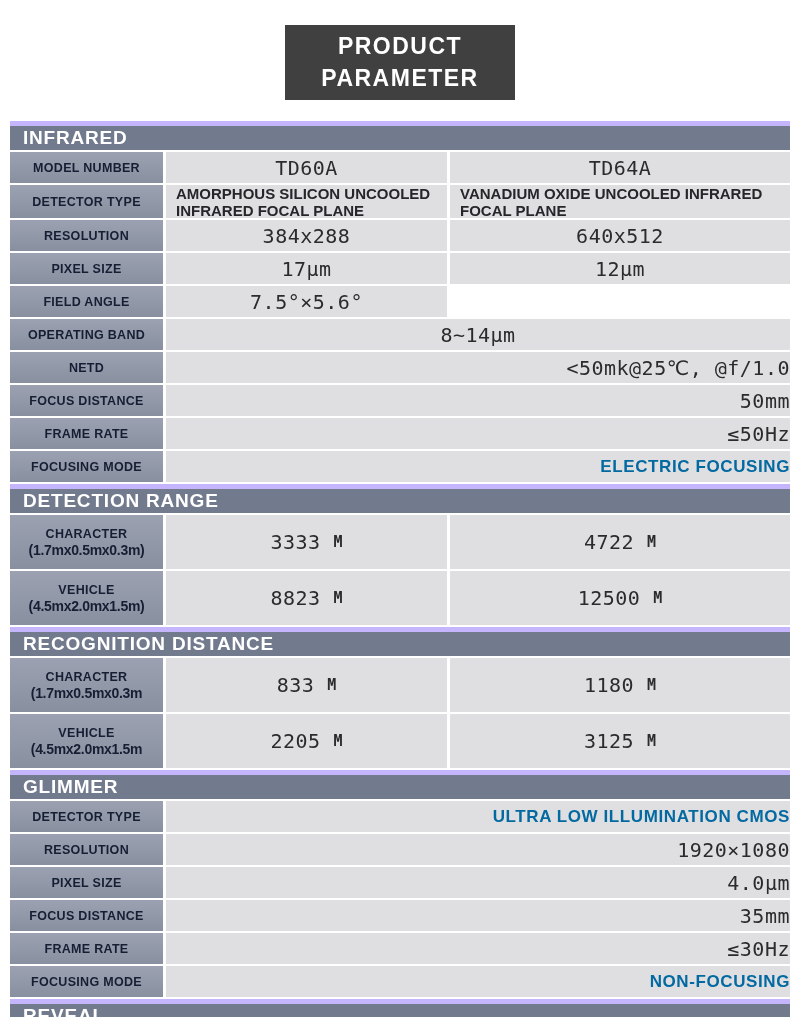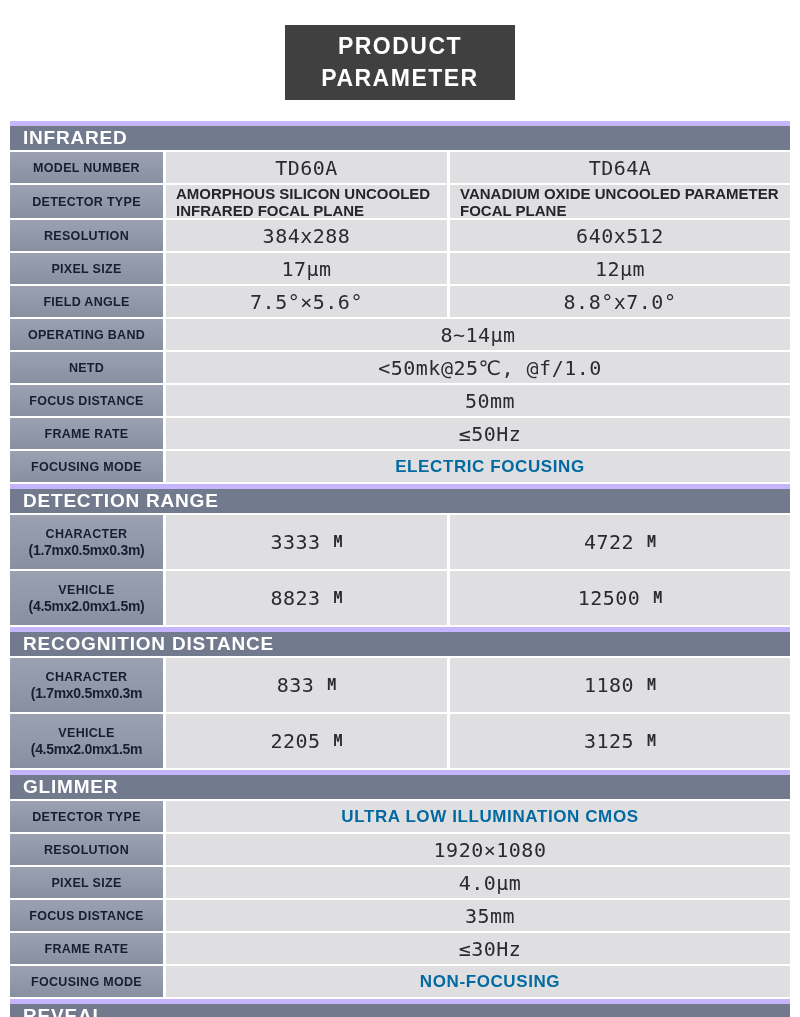--- a/index.html
+++ b/index.html
@@ -64,21 +64,21 @@
     background: #dfdfe1;
     display: flex;
     align-items: center;
     justify-content: center;
     color: #2b2b2d;
     box-sizing: border-box;
   }
   .cell.c1 { width: 281px; flex: none; }
   .cell.c2 { flex: 1; }
   .cell.spanv { flex: 1; }
-  .cell.left { justify-content: center; padding-left: 24px; }
+  .cell.left { justify-content: flex-end; padding-left: 24px; }
   .v-num {
     font-family: "DejaVu Sans Mono", "DejaVu Sans", monospace;
     font-size: 20px;
     letter-spacing: 0.5px;
   }
   .v-words {
     font-family: "Liberation Sans", sans-serif;
     font-size: 17px;
     letter-spacing: 0.6px;
     font-weight: 600;
@@ -122,21 +122,21 @@
       </div>
     </div>
     <div class="row wrap-row">
       <div class="label-cell">
         <div class="lbl">DETECTOR TYPE</div>
       </div>
       <div class="cell c1">
         <span class="v-wrap">AMORPHOUS SILICON UNCOOLED INFRARED FOCAL PLANE</span>
       </div>
       <div class="cell c2">
-        <span class="v-wrap">VANADIUM OXIDE UNCOOLED PARAMETER FOCAL PLANE</span>
+        <span class="v-wrap">VANADIUM OXIDE UNCOOLED INFRARED FOCAL PLANE</span>
       </div>
     </div>
     <div class="row">
       <div class="label-cell">
         <div class="lbl">RESOLUTION</div>
       </div>
       <div class="cell c1">
         <span class="v-num">384x288</span>
       </div>
       <div class="cell c2">
@@ -153,23 +153,20 @@
       <div class="cell c2">
         <span class="v-num">12μm</span>
       </div>
     </div>
     <div class="row">
       <div class="label-cell">
         <div class="lbl">FIELD ANGLE</div>
       </div>
       <div class="cell c1">
         <span class="v-num">7.5°×5.6°</span>
-      </div>
-      <div class="cell c2">
-        <span class="v-num">8.8°x7.0°</span>
       </div>
     </div>
     <div class="row">
       <div class="label-cell">
         <div class="lbl">OPERATING BAND</div>
       </div>
       <div class="cell spanv">
         <span class="v-num">8~14μm</span>
       </div>
     </div>

